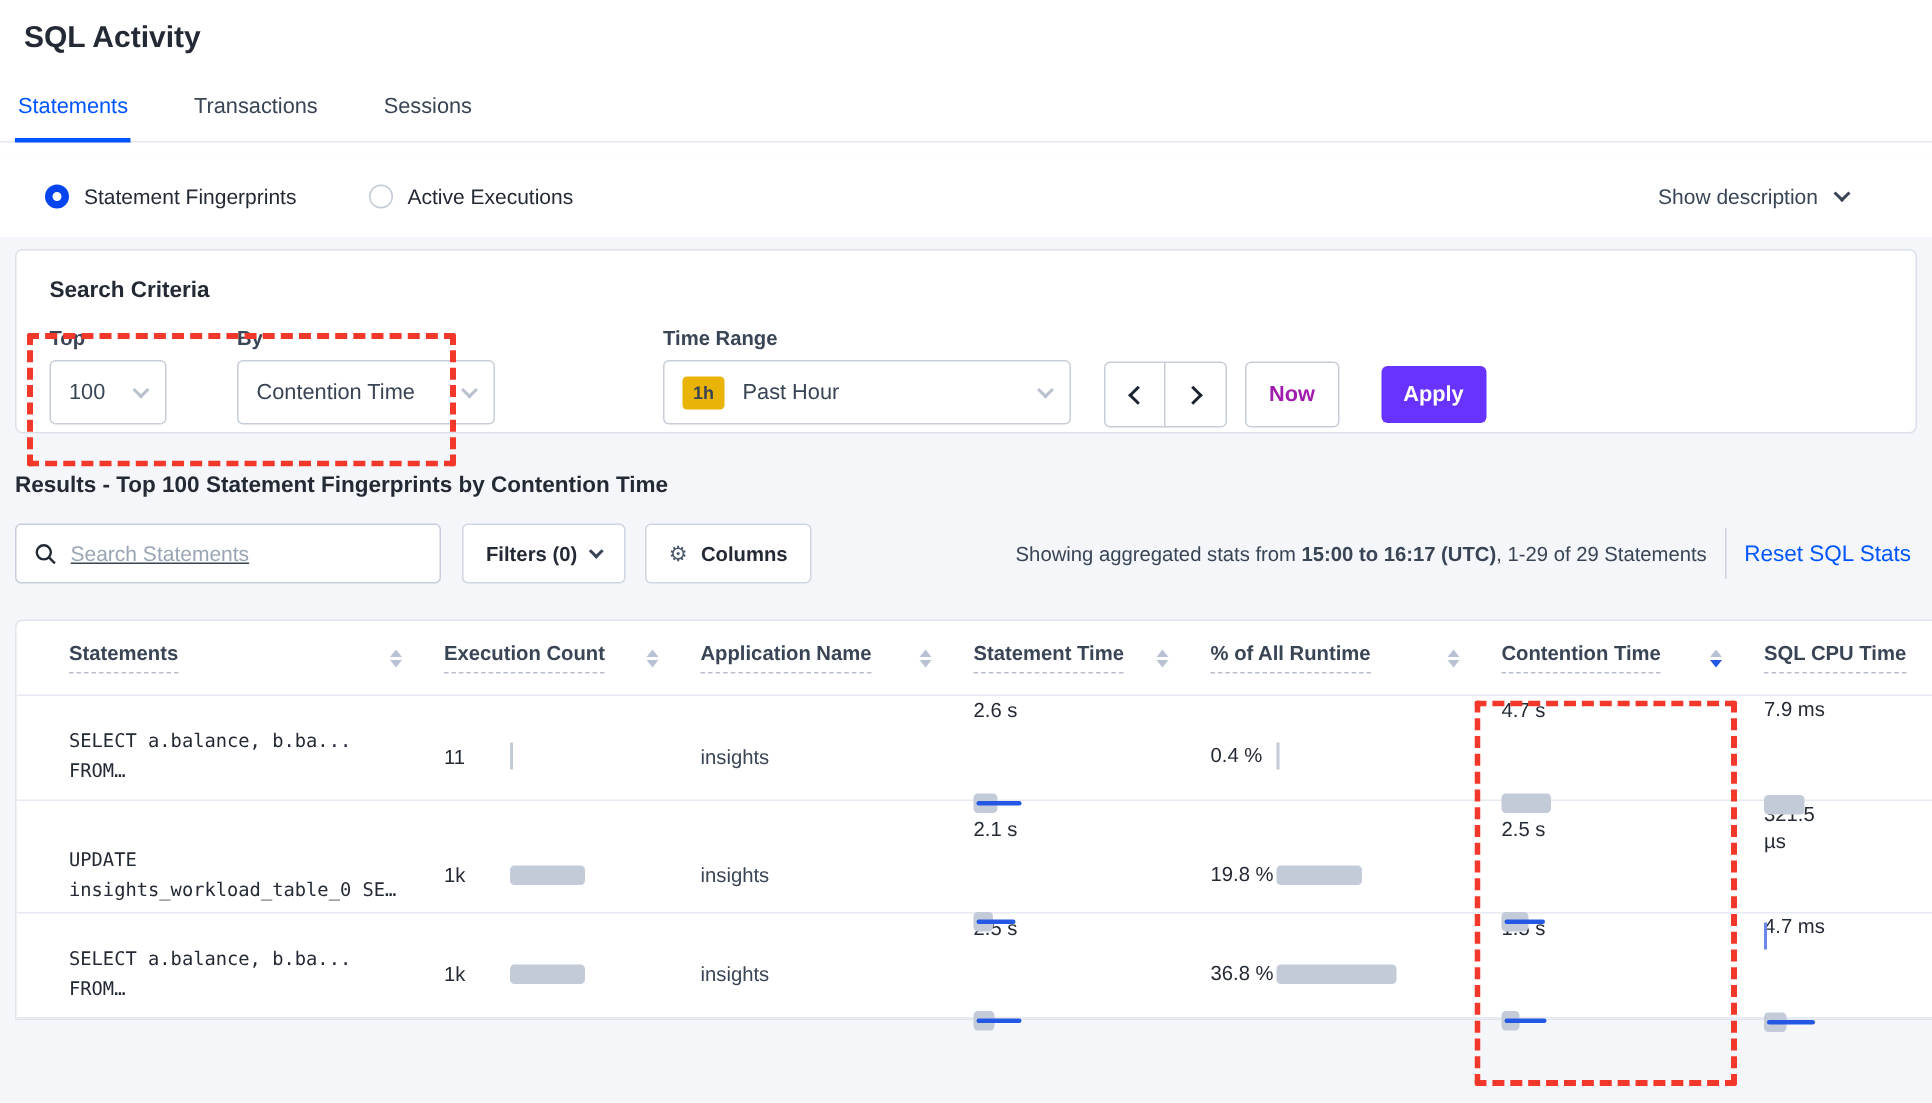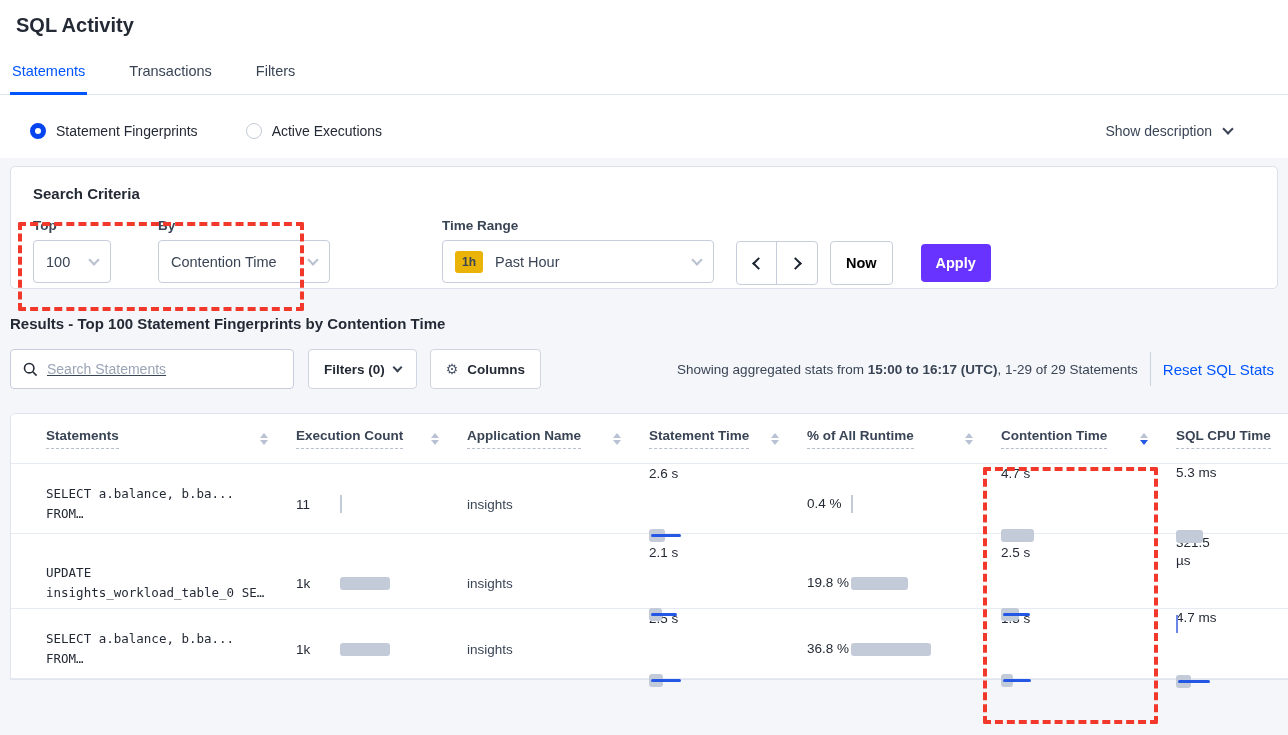--- a/index.html
+++ b/index.html
@@ -43,21 +43,21 @@
   .sel-time { width:272px; gap:12px; }
   .tr-wrap { margin-left:112px; }
   .badge-1h { background:#eab308; border-radius:3px; font-size:12px; font-weight:700; color:#394455; padding:4px 7px; }
   .pager { display:flex; margin-left:22px; margin-top:23px; border:1px solid #c7cddb; border-radius:4px; height:44px; background:#fff; }
   .pager-btn { width:40px; display:flex; align-items:center; justify-content:center; cursor:pointer; }
   .pager-btn:first-child { border-right:1px solid #c7cddb; }
   .arrow { width:9px; height:9px; border-right:2.5px solid #1b2330; border-bottom:2.5px solid #1b2330; }
   .arrow.left { transform:rotate(135deg); margin-left:4px; }
   .arrow.right{ transform:rotate(-45deg); margin-right:4px; }
   .btn-now { margin-left:12px; margin-top:23px; height:44px; padding:0 15px; border:1px solid #c7cddb; border-radius:4px;
-    background:#fff; font-size:14.5px; font-weight:700; color:#000000; display:flex; align-items:center; cursor:pointer; }
+    background:#fff; font-size:14.5px; font-weight:700; color:#a21caf; display:flex; align-items:center; cursor:pointer; }
   .btn-apply { margin-left:28px; margin-top:26px; height:38px; width:70px; border:none; border-radius:4px;
     background:#6933ff; color:#fff; font-size:14.5px; font-weight:700; display:flex; align-items:center; justify-content:center; cursor:pointer; }
 
   
   .results-heading { margin:26px 10px 0; font-size:15px; font-weight:700; color:#242a35; }
   .toolbar { margin:17px 10px 0; display:flex; align-items:center; }
   .search-box { width:284px; height:40px; border:1px solid #c7cddb; border-radius:4px; background:#fff;
     display:flex; align-items:center; padding:0 12px; gap:9px; }
   .search-box input { border:none; outline:none; font-size:14px; color:#394455; width:220px; background:transparent;
     font-family:"Liberation Sans",sans-serif;text-decoration:underline; }
@@ -114,21 +114,21 @@
 
 <div class="page">
 
   <div class="app-header">
     <div class="page-title">SQL Activity</div>
   </div>
 
   <div class="tabs">
     <div class="tab active">Statements</div>
     <div class="tab">Transactions</div>
-    <div class="tab">Filters</div>
+    <div class="tab">Sessions</div>
   </div>
 
   <div class="below">
 
     <div class="strip">
       <div class="radio-opt">
         <span class="radio on"></span>
         <span class="radio-label">Statement Fingerprints</span>
       </div>
       <div class="radio-opt">
@@ -276,21 +276,21 @@
               <i class="tick" style="width: 2px;"></i>
             </span>
         </div>
         <div class="metric v">
           <span class="mval">4.7 s</span>
           <span class="mbar">
               <i class="gbar" style="width: 33px;"></i>
             </span>
         </div>
         <div class="metric v">
-          <span class="mval cpu">5.3 ms</span>
+          <span class="mval cpu">7.9 ms</span>
           <span class="mbar">
               <i class="gbar" style="width: 27px;"></i>
             </span>
         </div>
       </div>
 
       <div class="t-row r2">
         <div class="stmt-cell">
           <div>UPDATE</div>
           <div>insights_workload_table_0 SE…</div>

